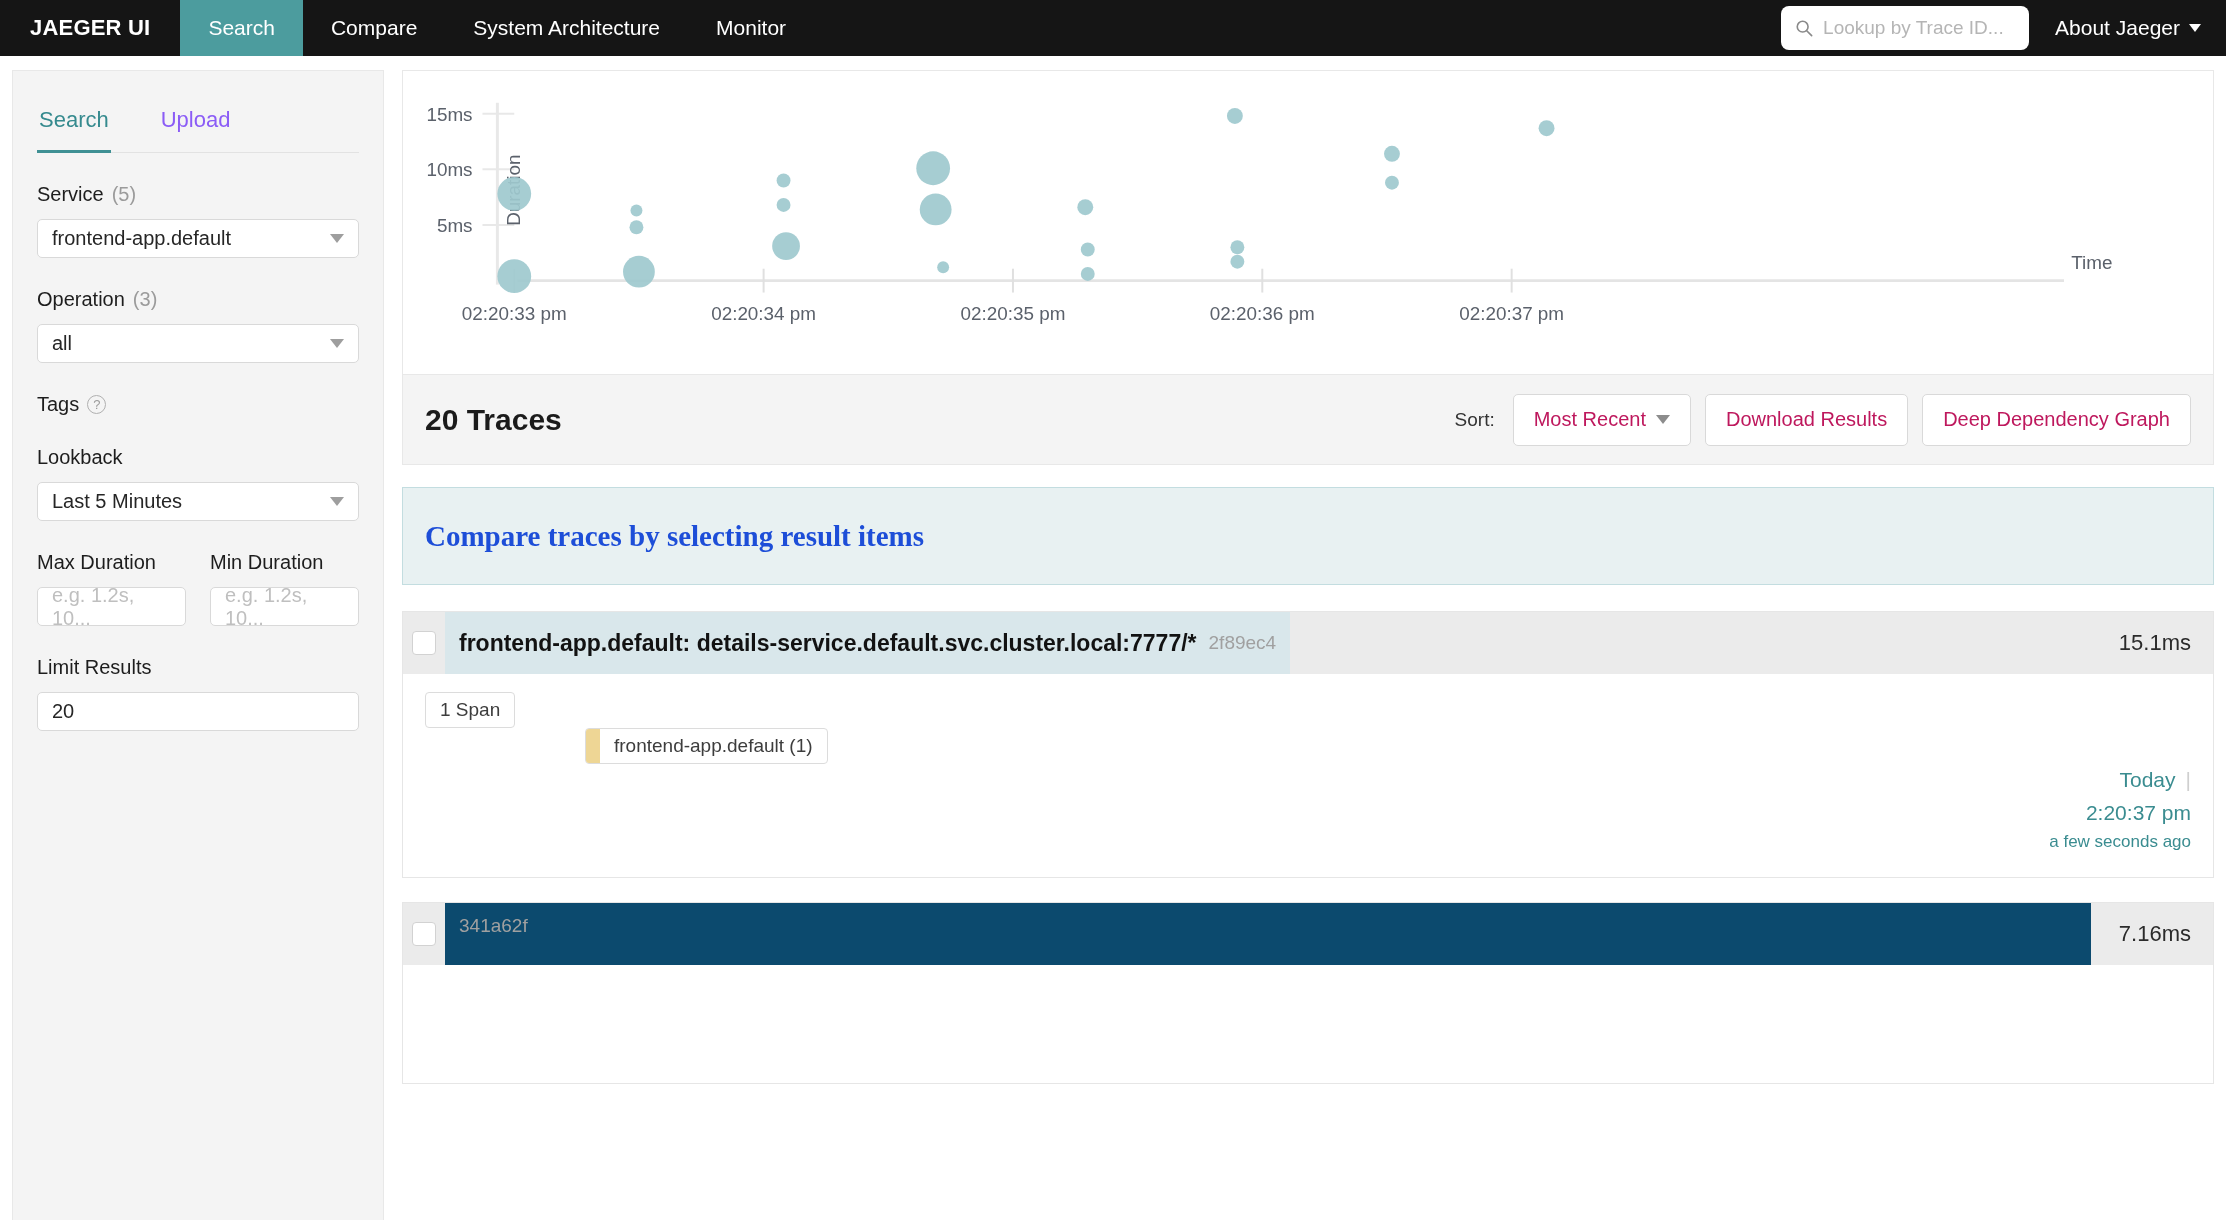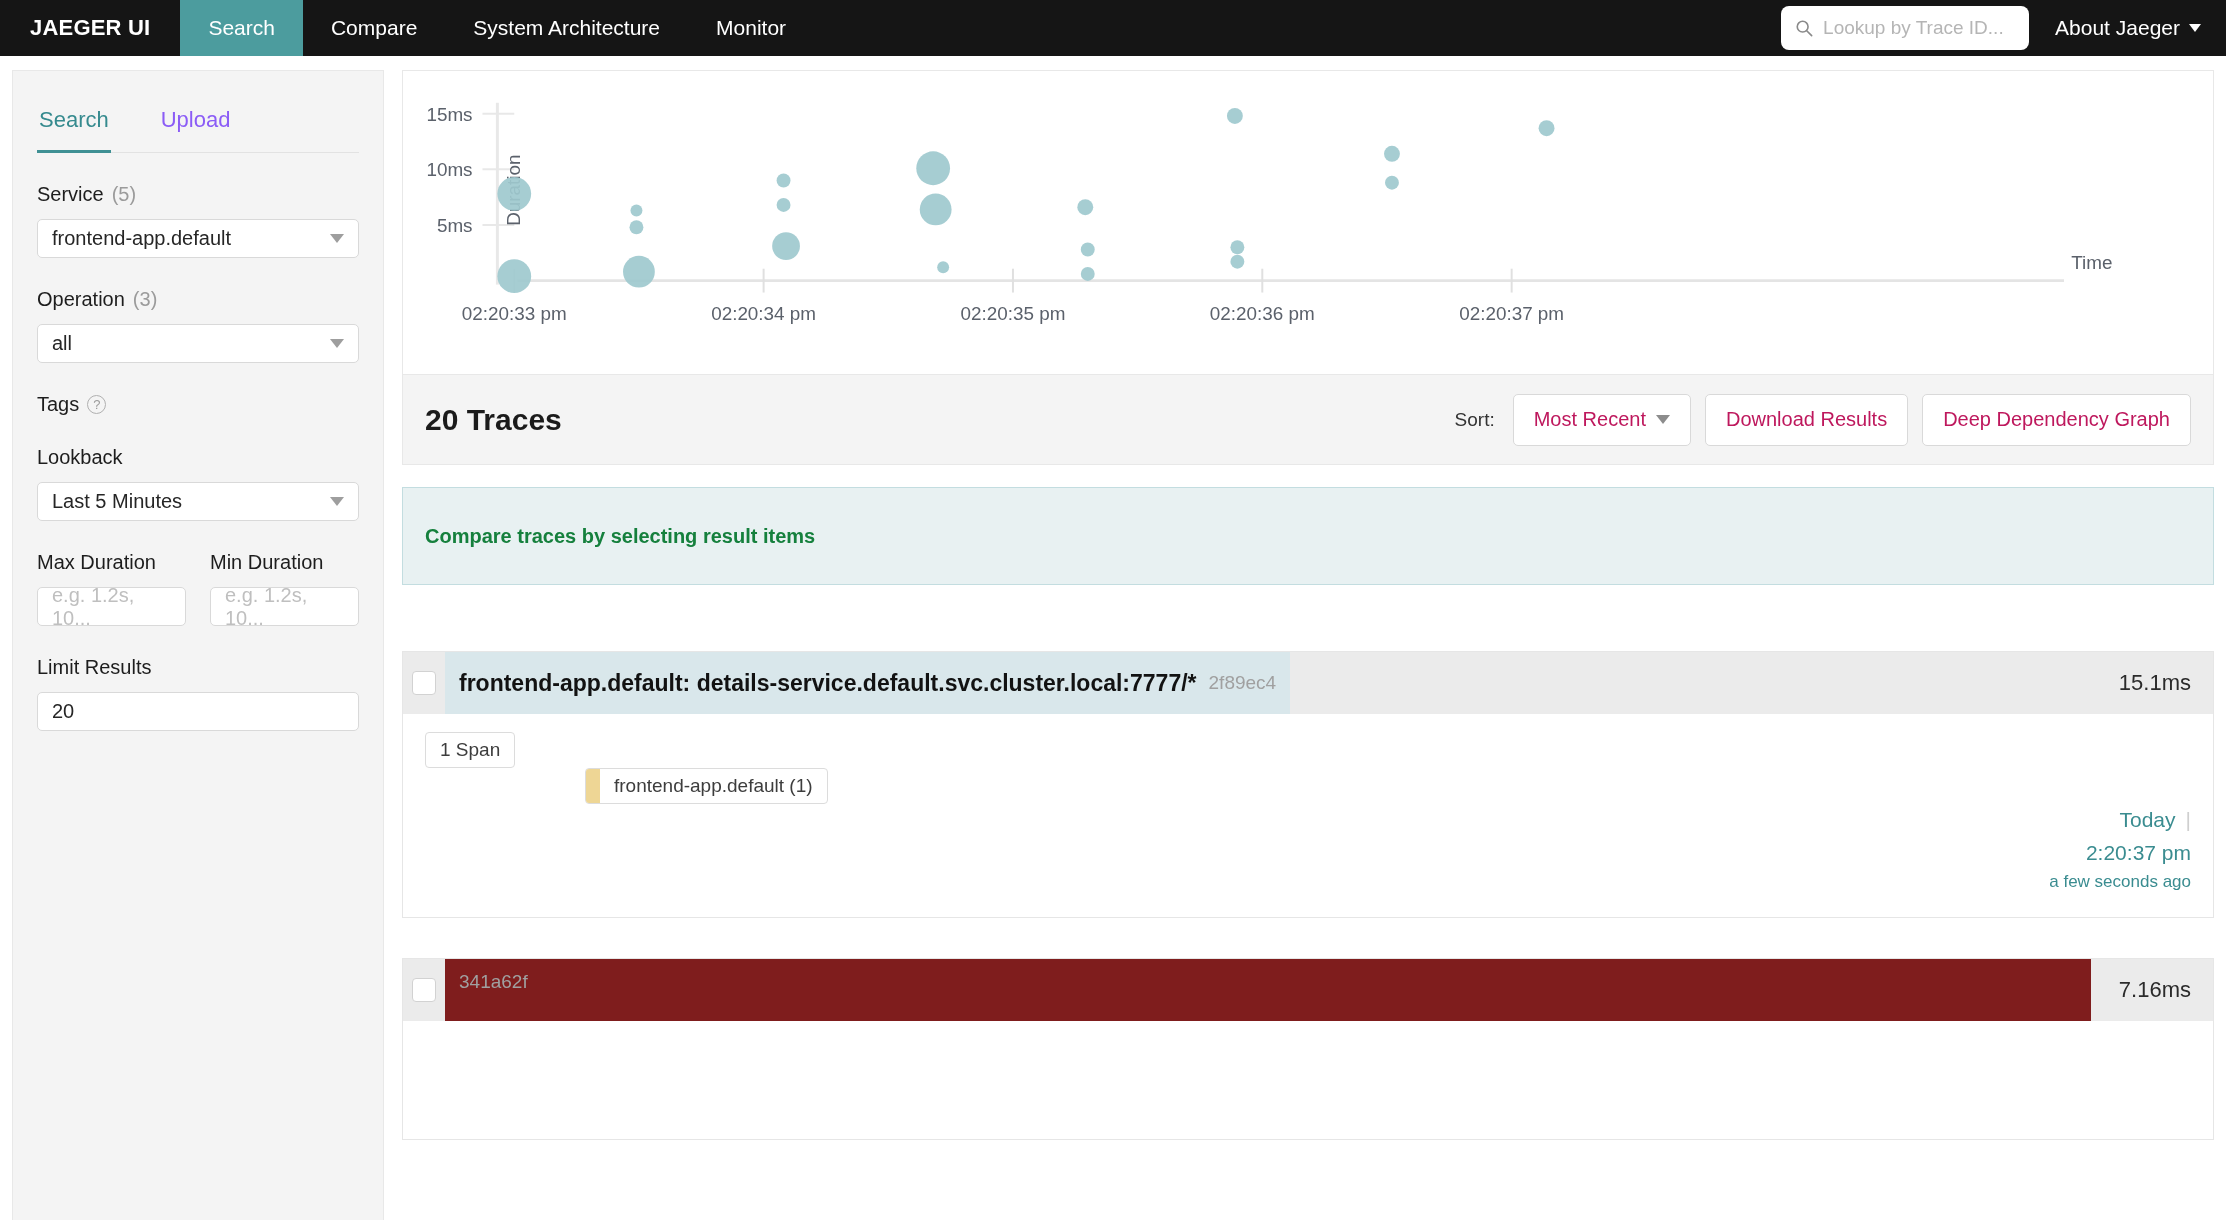--- a/index.html
+++ b/index.html
@@ -208,32 +208,32 @@
   .compare-banner {
     margin-top: 22px;
     background: #e8f1f2;
     border: 1px solid #c3dde0;
     height: 98px;
     display: flex; align-items: center;
     padding: 0 22px;
     flex: 0 0 98px;
   }
   .compare-banner .txt {
-    font-size: 20px;
-    color: #15803d;
+    font-size: 29px;
+    color: #1d4ed8;
     font-weight: bold;
+    font-family: Liberation Serif, serif;
   }
 
   
   .results-list { margin-top: 26px; }
   .trace-card {
     border: 1px solid #e6e6e6;
     background: #fff;
     margin-bottom: 24px;
-    margin-top: 40px;
   }
   .trace-top {
     display: flex;
     align-items: stretch;
     background: #ebebeb;
     height: 62px;
   }
   .cb-wrap {
     width: 42px; flex: 0 0 42px;
     display: flex; align-items: center; justify-content: center;
@@ -508,21 +508,21 @@
             <div class="tt-rel">a few seconds ago</div>
           </div>
         </div>
       </div>
 
       <div class="trace-card">
         <div class="trace-top">
           <div class="cb-wrap">
             <div class="cb"></div>
           </div>
-          <div style="display:flex;align-items:center;padding:0 0 16px 14px;background:#7f1d1d;flex:1;">
+          <div style="display:flex;align-items:center;padding:0 0 16px 14px;background:#0c4a6e;flex:1;">
             <span class="trace-id">341a62f</span>
           </div>
           <div class="trace-dur">7.16ms</div>
         </div>
         <div class="trace-body"></div>
       </div>
 
     </div>
   </div>
 </div>

